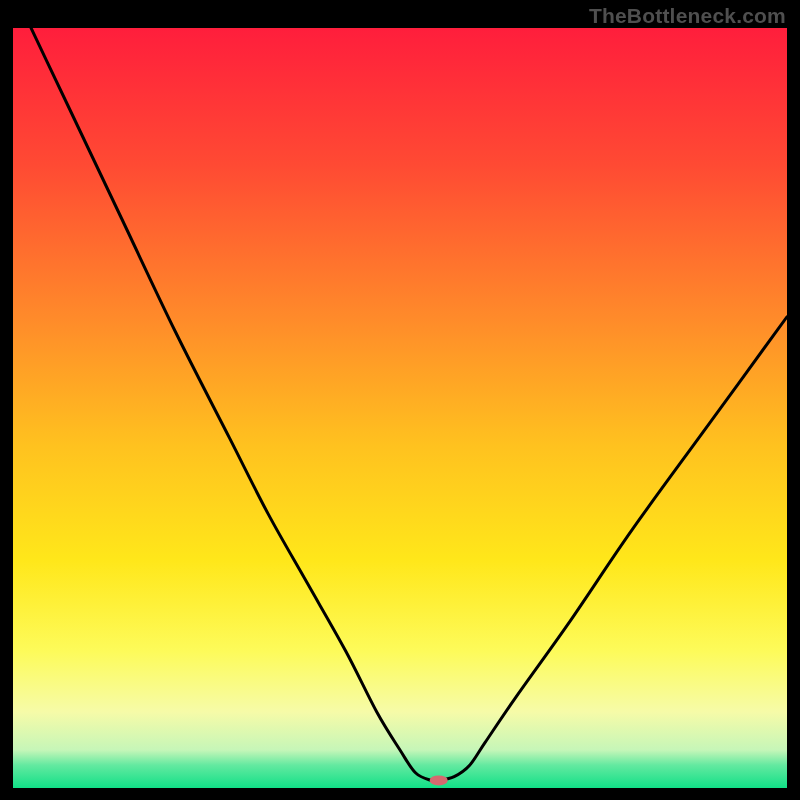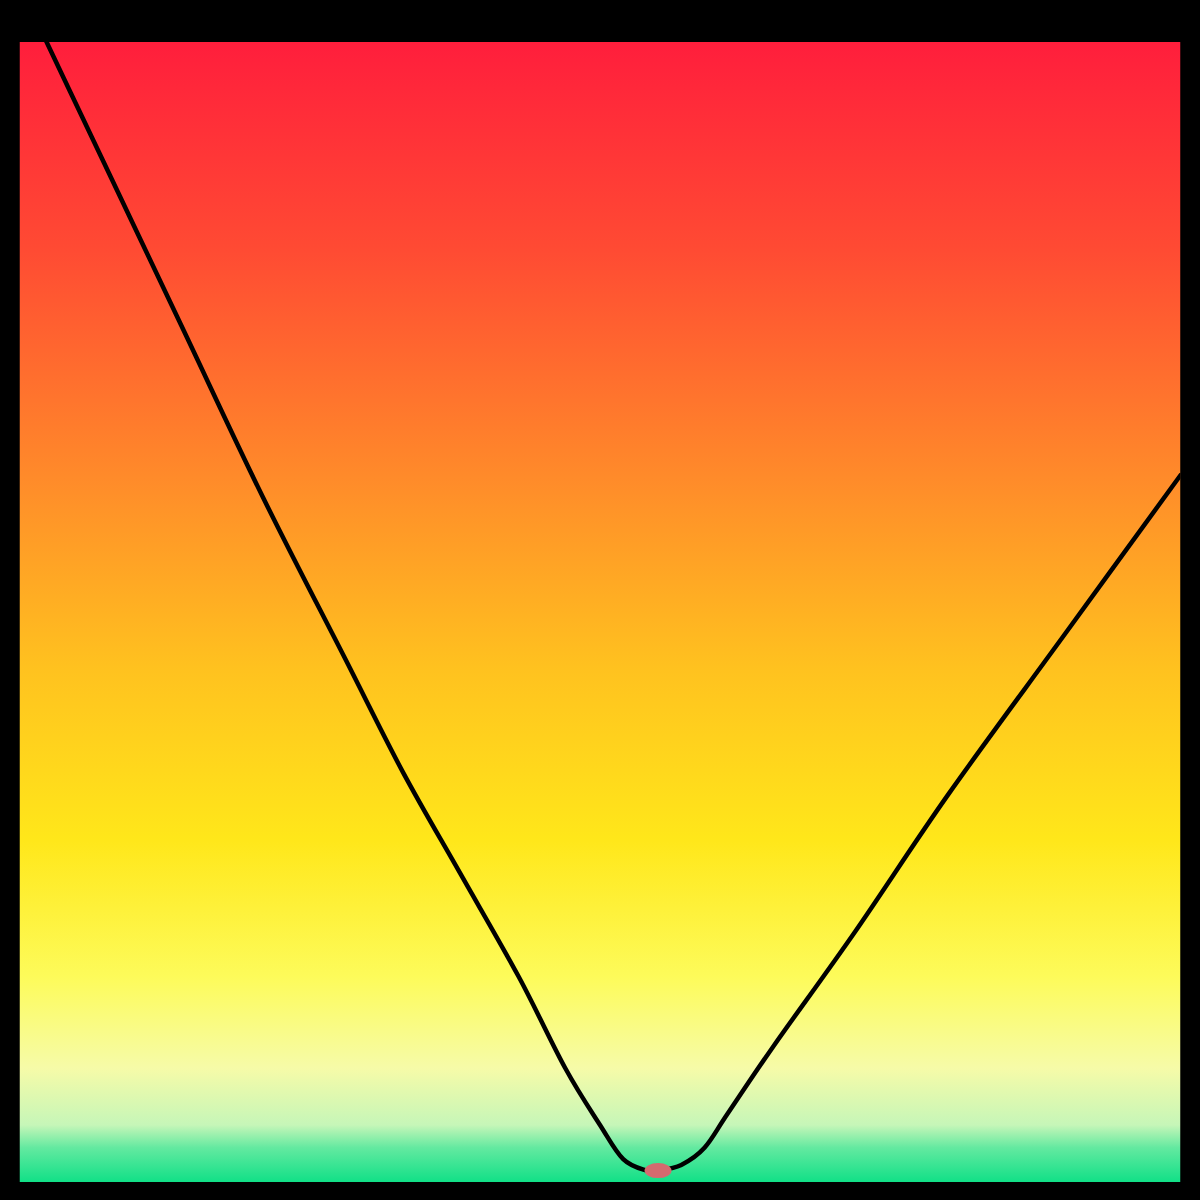--- a/index.html
+++ b/index.html
@@ -37,20 +37,21 @@
   .plot svg {
     display: block;
     width: 774px;
     height: 760px;
   }
 </style>
 </head>
 <body>
 
 <div class="frame">
+  <div class="watermark">TheBottleneck.com</div>
 
   <div class="plot">
     <svg viewBox="0 0 774 760" preserveAspectRatio="none">
       <defs>
         <linearGradient id="bg-grad" x1="0" y1="0" x2="0" y2="1">
         <stop offset="0%" stop-color="#ff1e3c"></stop>
             <stop offset="18%" stop-color="#ff4a33"></stop>
             <stop offset="38%" stop-color="#ff8a2a"></stop>
             <stop offset="55%" stop-color="#ffc21f"></stop>
             <stop offset="70%" stop-color="#ffe71a"></stop>

